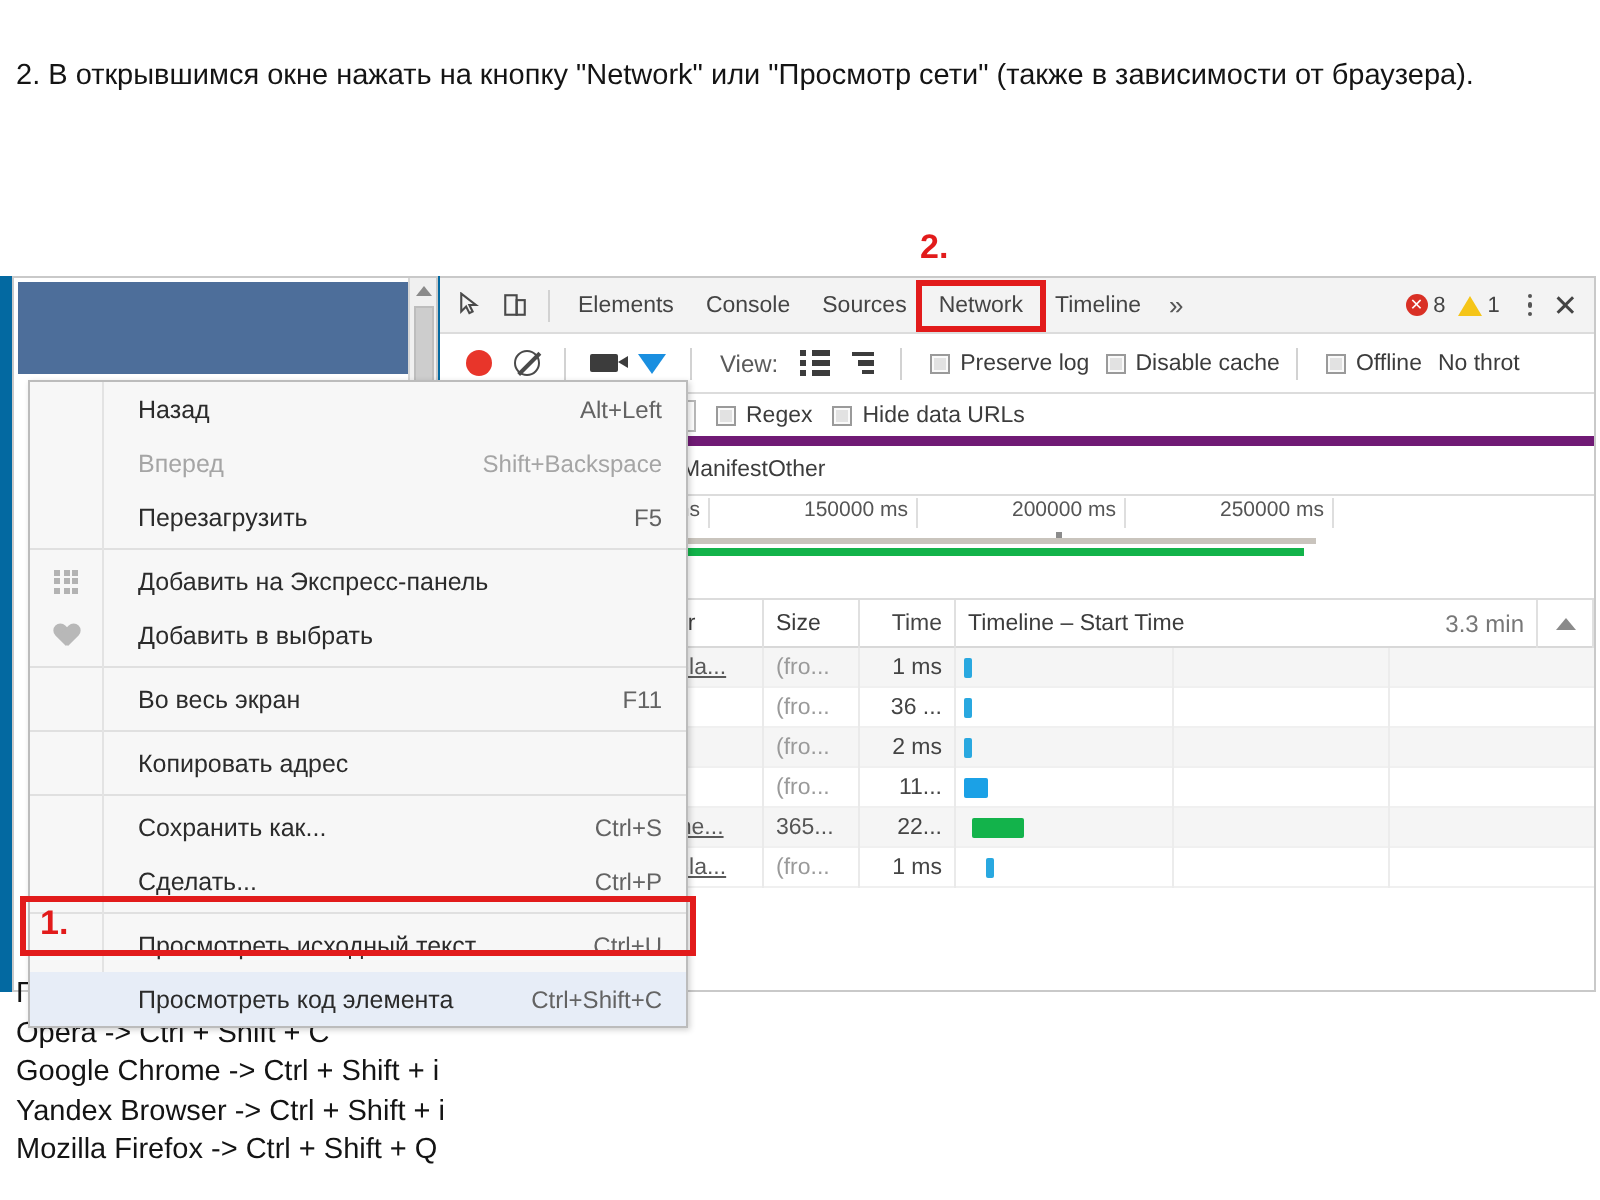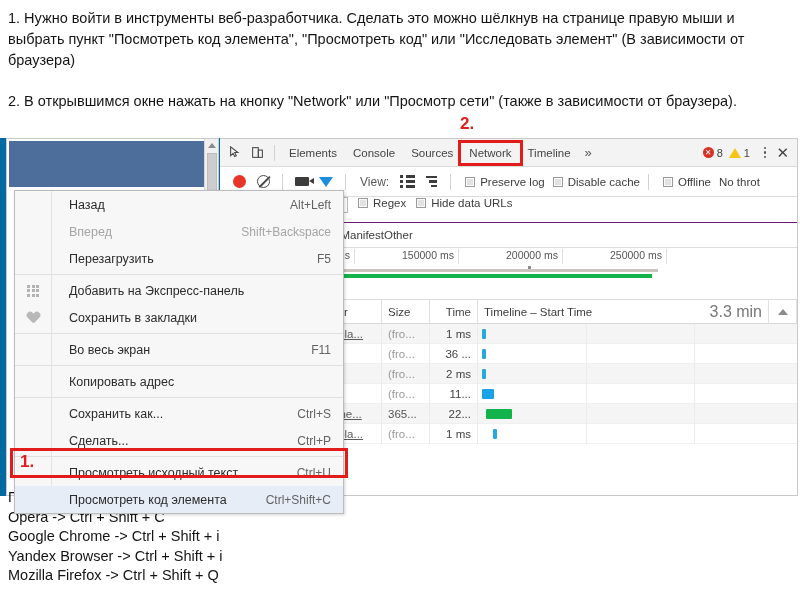--- a/index.html
+++ b/index.html
@@ -175,22 +175,22 @@
   }
   .chk:after{
     content:''; position:absolute; left:1px; top:1px;
     width:6px; height:6px; background:#e2e2e2;
   }
   .cb-item { display:flex; align-items:center; gap:5px; font-size:11.5px; color:#3c3c3c; margin-left:6px;}
   .nothrot { font-size: 11.5px; color:#3c3c3c; margin-left:6px; white-space:nowrap;}
 
   
   .dt-filterrow {
-    height: 26px; display:flex; align-items:flex-start;
-    border-bottom: 1px solid #701a75; background: #fff; padding-left: 8px; gap: 10px;
+    height: 26px; display:flex; align-items:center;
+    border-bottom: 5px solid #701a75; background: #fff; padding-left: 8px; gap: 10px;
   }
   .filter-input {
     width: 120px; height: 16px; border: 1px solid #b8b8b8; background:#fff;
   }
   
   .dt-typerow {
     height: 25px; display:flex; align-items:center; gap: 0;
     border-bottom: 1px solid #dcdcdc; background:#fff; padding-left: 8px;
     font-size: 11.5px; color: #3c3c3c;
   }
@@ -232,21 +232,21 @@
   .c-stat { width: 42px; }
   .c-type { width: 42px; }
   .c-init { width: 78px; }
   .c-size { width: 48px; }
   .c-time { width: 48px; color:#444; text-align:right;}
   .c-wf { flex: 1; position: relative; border-right: none !important;}
   .link { color: #5a5a5a; text-decoration: underline; }
   .muted { color: #9a9a9a; }
   .wf-bar { position: absolute; top: 5px; height: 10px; border-radius: 1px; }
   .wf-grid { position:absolute; top:0; bottom:0; width:1px; background:#ececec; }
-  .hdr-3min { margin-left:auto; font-size:16px; color:#777; }
+  .hdr-3min { margin-left:auto; font-size:12px; color:#777; }
   .sort-arrow {
     width: 0; height: 0; border-left: 5px solid transparent;
     border-right: 5px solid transparent; border-bottom: 6px solid #8a8a8a;
   }
 
   
   .ctxmenu {
     position: absolute; left: 14px; top: 190px;
     width: 330px;
     background: #f7f7f7;
@@ -303,21 +303,20 @@
   
   .hotkeys {
     position: absolute; left: 8px; top: 488px;
     font-size: 14.5px; line-height: 19.5px; color: #141414;
   }
 </style>
 </head>
 <body>
 
 <div class="instructions">
-  <p class="instr-p">1. Нужно войти в инструменты веб-разработчика. Сделать это можно шёлкнув на странице правую мыши и выбрать пункт "Посмотреть код элемента", "Просмотреть код" или "Исследовать элемент" (В зависимости от браузера)</p>
   <div class="instr-gap"></div>
   <p class="instr-p">2. В открывшимся окне нажать на кнопку "Network" или "Просмотр сети" (также в зависимости от браузера).</p>
 </div>
 
 <div class="shot">
 
   <div class="page-pane">
     <div class="page-blue"></div>
     <div class="page-scroll">
       <div class="arrow-up"></div>
@@ -588,21 +587,21 @@
           <i></i>
         </span>
     </span>
     <span class="lbl">Добавить на Экспресс-панель</span>
     <span class="acc"></span>
   </div>
   <div class="ctx-item">
     <span class="ico">
         <span class="heart"></span>
       </span>
-    <span class="lbl">Сохранить в закладки</span>
+    <span class="lbl">Добавить в выбрать</span>
     <span class="acc"></span>
   </div>
   <div class="ctx-sep"></div>
 
   <div class="ctx-item">
     <span class="ico"></span>
     <span class="lbl">Во весь экран</span>
     <span class="acc">F11</span>
   </div>
   <div class="ctx-sep"></div>

